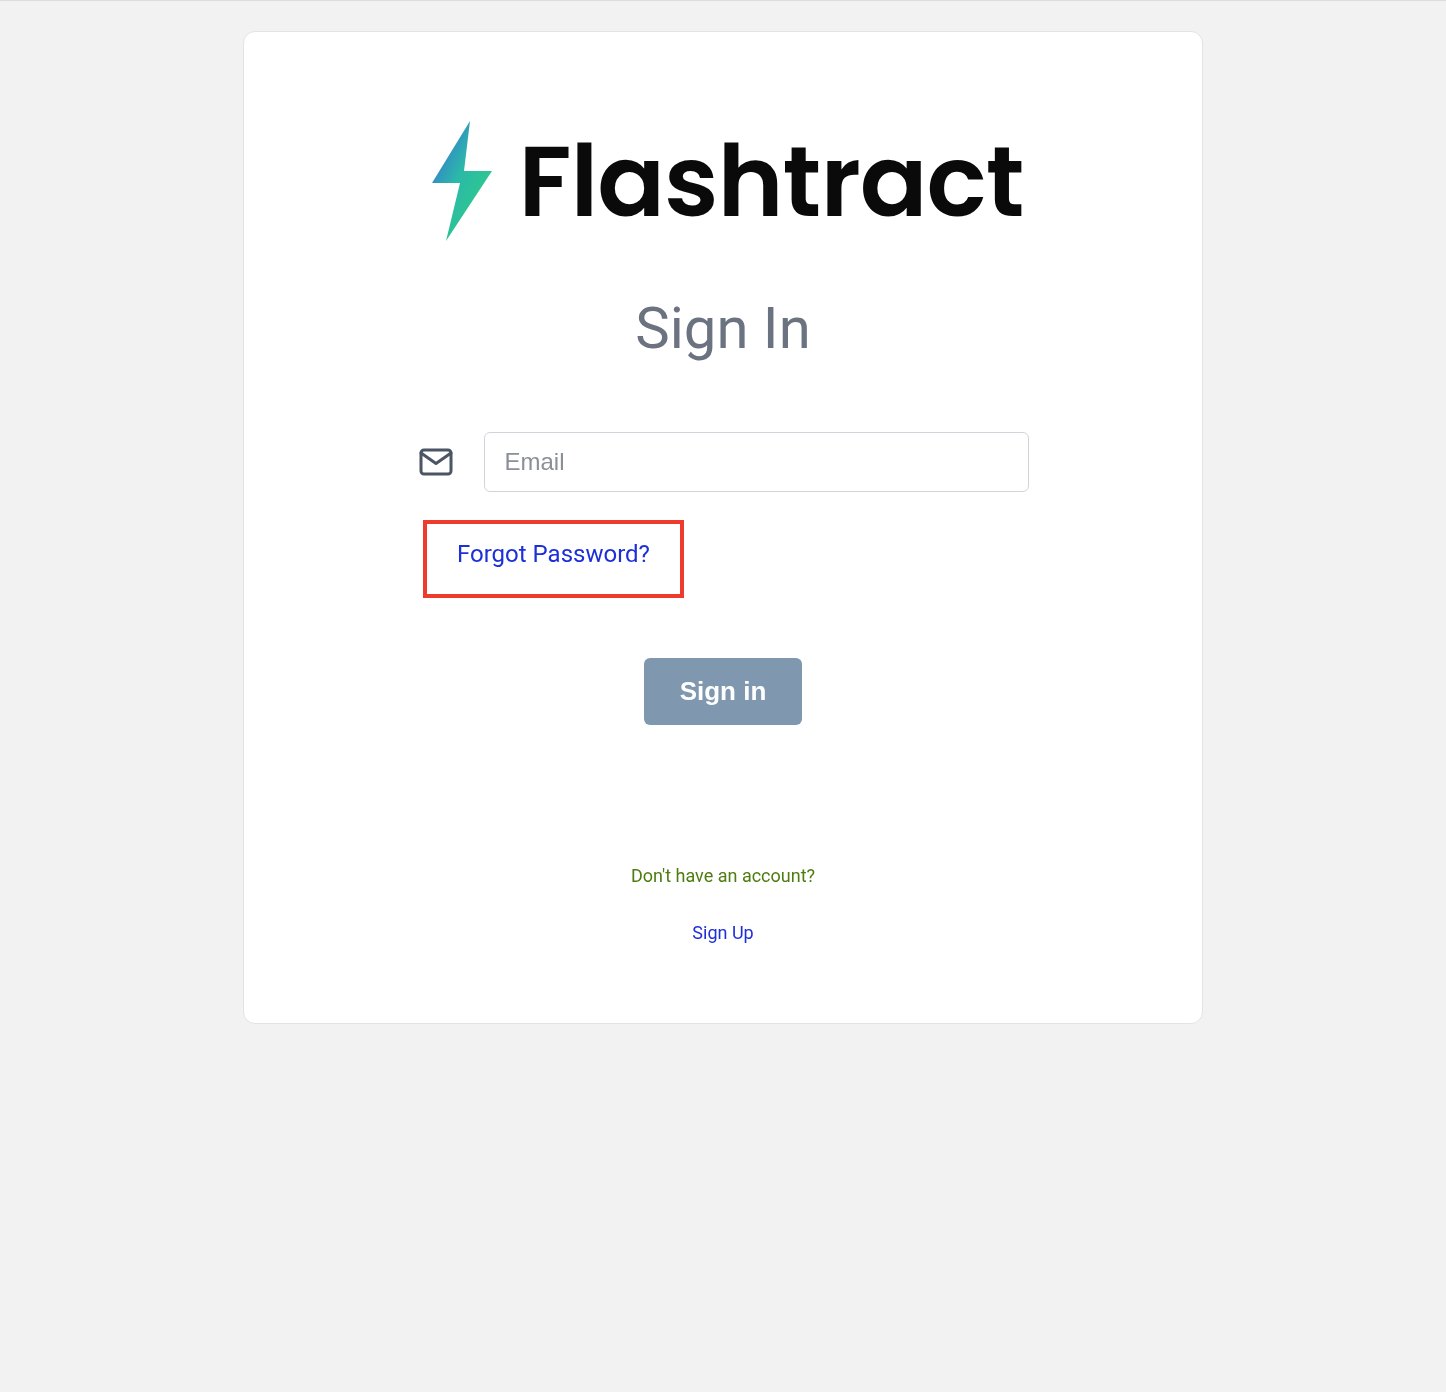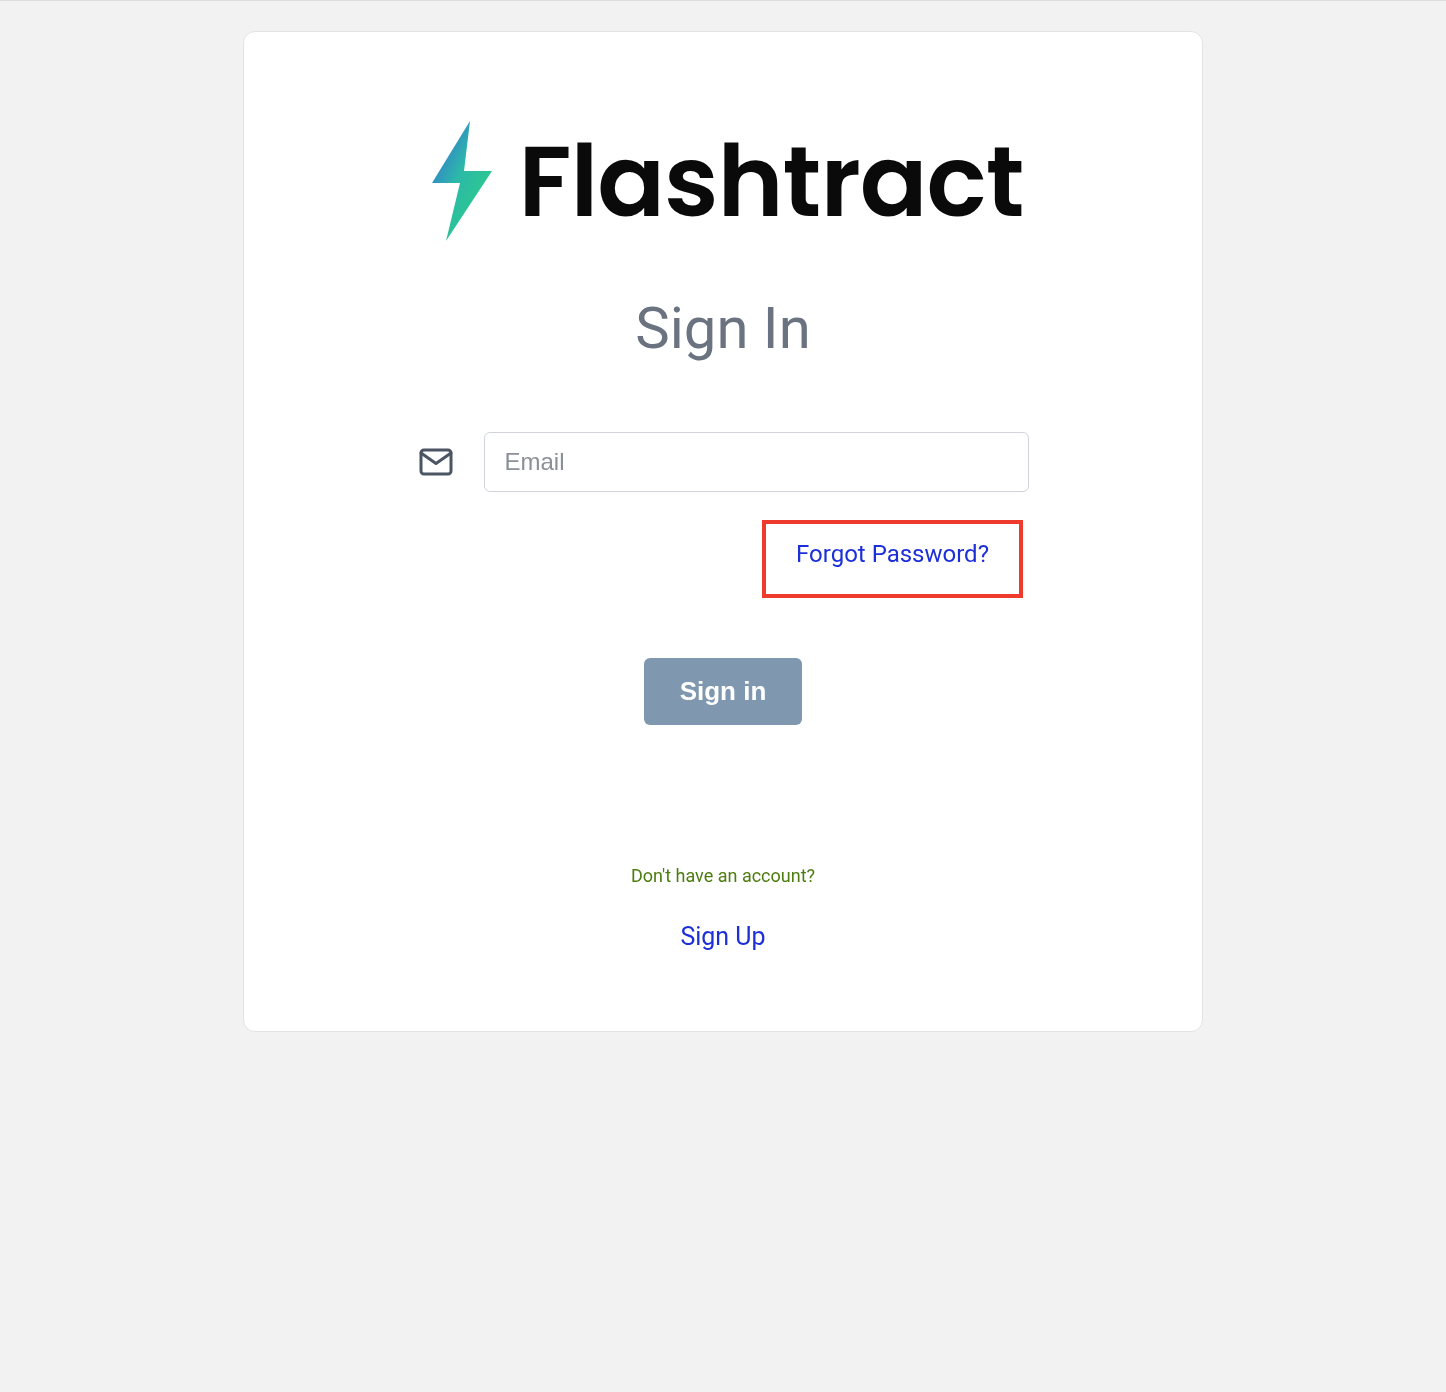--- a/index.html
+++ b/index.html
@@ -74,21 +74,20 @@
       font-size: 24px;
       color: #111827;
       outline: none;
     }
     .text-input::placeholder {
       color: #8b8f97;
     }
     .forgot-wrap {
       width: 600px;
       display: flex;
-      justify-content: flex-end;
       margin-top: -8px;
       margin-bottom: 40px;
       position: relative;
     }
     .highlight-box {
       border: 4px solid #ef3b2d;
       padding: 16px 30px 26px 30px;
     }
     .forgot-link {
       color: #1d2fd8;
@@ -108,21 +107,21 @@
       margin-top: 20px;
       margin-bottom: 140px;
     }
     .no-account {
       font-size: 18px;
       color: #4d7c0f;
       margin-bottom: 36px;
     }
     .signup-link {
       color: #1d2fd8;
-      font-size: 25px;
+      font-size: 18px;
       text-decoration: none;
       cursor: pointer;
       margin-bottom: 20px;
     }
   </style>
 </head>
 <body>
 
 <div class="card">
 

